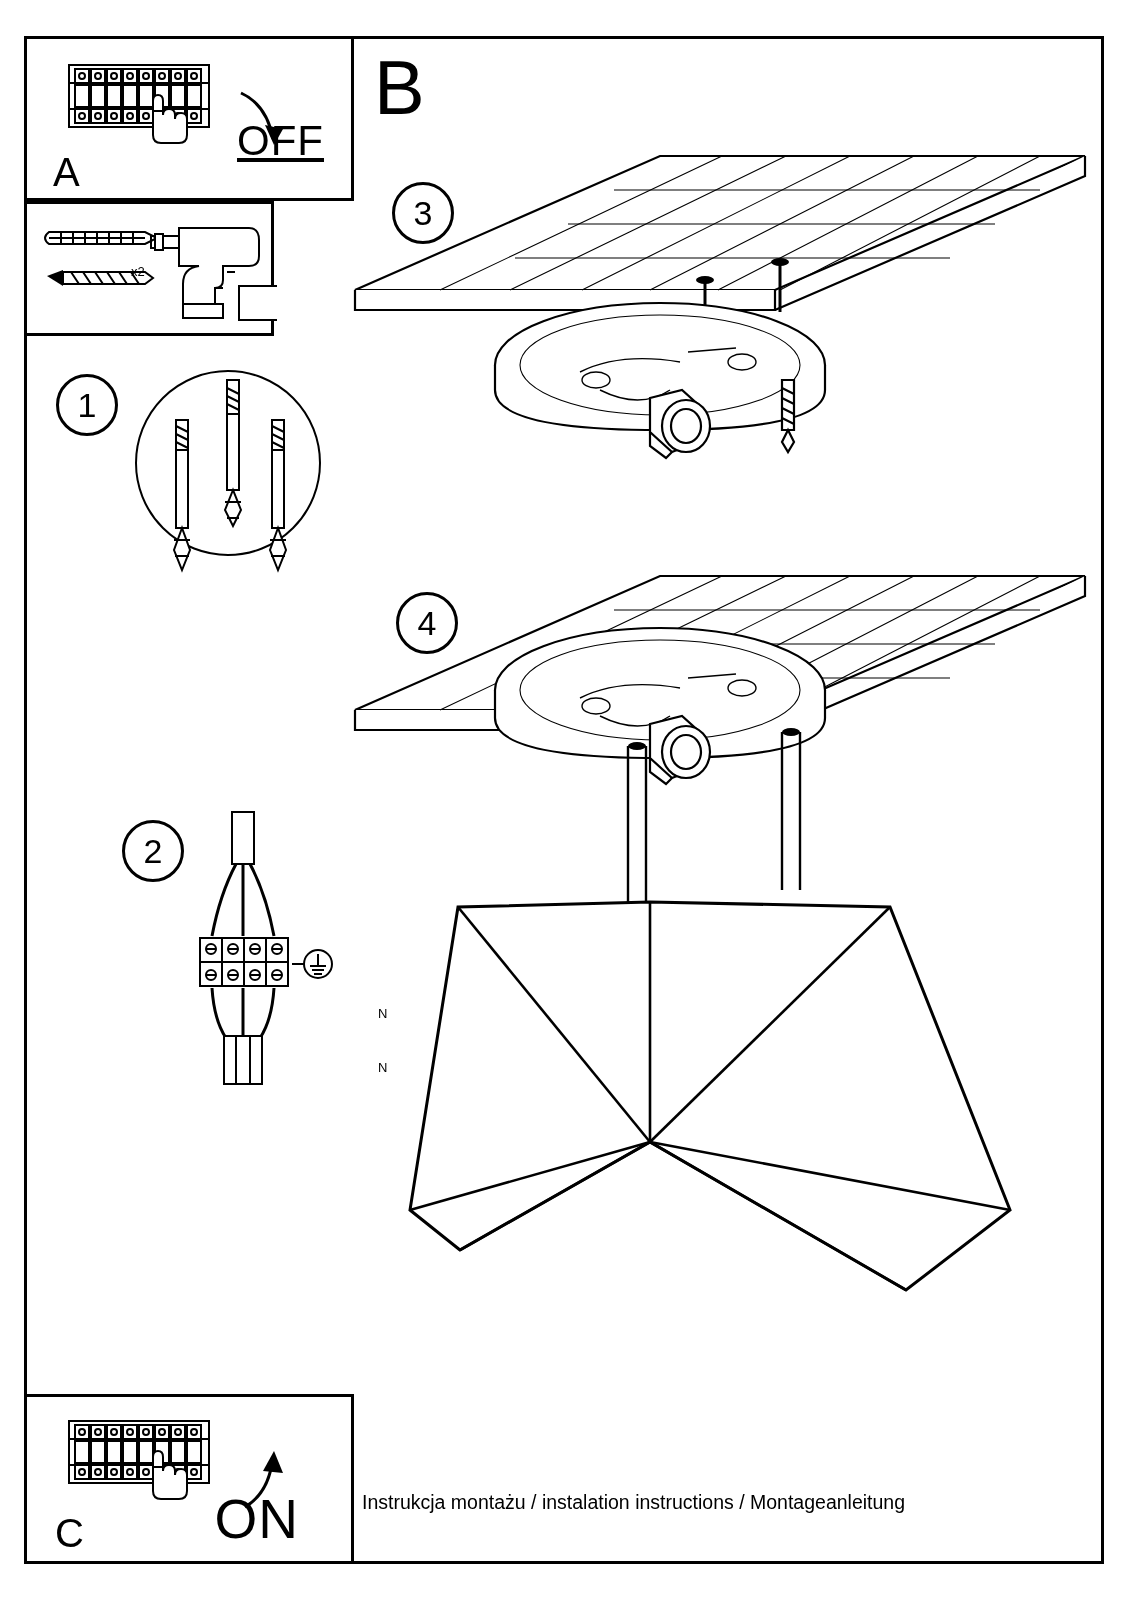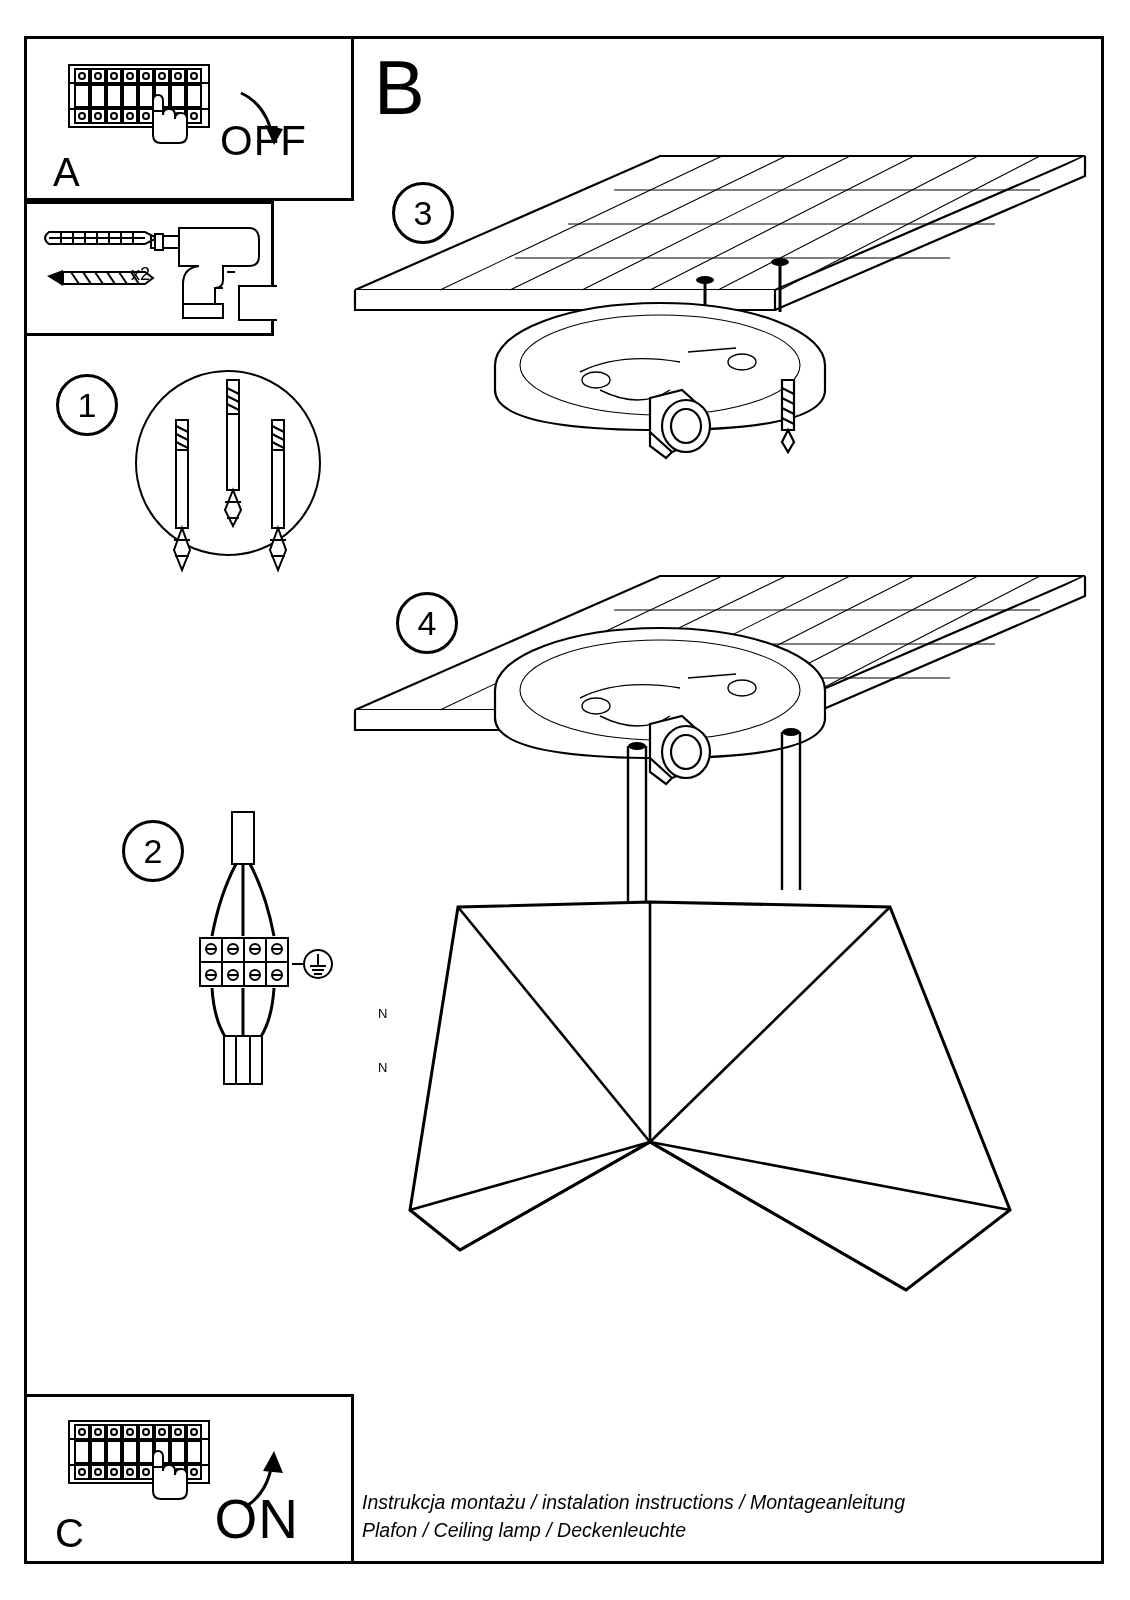--- a/index.html
+++ b/index.html
@@ -33,26 +33,26 @@
     box-sizing: border-box;
     background: #fff;
   }
   
   #panel-a { left: 24px; top: 36px; width: 330px; height: 165px; }
   #panel-a .letter {
     position: absolute; left: 26px; bottom: 6px;
     font-size: 40px; line-height: 1;
   }
   #panel-a .word {
-    position: absolute; right: 44px; top: 78px;
-    font-size: 42px; letter-spacing: 1px;
+    position: absolute; right: 27px; top: 78px;
+    font-size: 42px; letter-spacing: 1px; text-decoration: underline;
   }
   
   #panel-tools { left: 24px; top: 201px; width: 250px; height: 135px; }
-  #panel-tools .x2 { position: absolute; left: 104px; top: 60px; font-size: 18px; }
+  #panel-tools .x2 { position: absolute; left: 104px; top: 60px; font-size: 13px; }
   
   #panel-c { left: 24px; top: 1394px; width: 330px; height: 170px; }
   #panel-c .letter {
     position: absolute; left: 28px; bottom: 8px;
     font-size: 40px; line-height: 1;
   }
   #panel-c .word {
     position: absolute; right: 52px; top: 90px;
     font-size: 55px; letter-spacing: 1px;
   }
@@ -78,21 +78,20 @@
 
   .svg-abs { position: absolute; left: 0; top: 0; }
 
   
   #caption {
     position: absolute;
     left: 362px;
     top: 1488px;
     font-size: 19.5px;
     line-height: 28px;
-    font-style: italic;
   }
   #caption div { white-space: nowrap; }
 
   
   .wire-label { position: absolute; font-size: 13px; }
 </style>
 </head>
 <body>
 
 <div id="sheet">
@@ -435,16 +434,15 @@
         <path d="M218 110 Q242 96 246 60" stroke-width="3"></path>
         <path d="M236 74 L247 54 L256 76" fill="#000" stroke="none"></path>
       </g>
     </svg>
     <div class="letter">C</div>
     <div class="word">ON</div>
   </div>
 
   <div id="caption">
     <div>Instrukcja montażu / instalation instructions / Montageanleitung</div>
-    <div>Plafon / Ceiling lamp / Deckenleuchte</div>
   </div>
 
 </div>
 
 </body></html>

